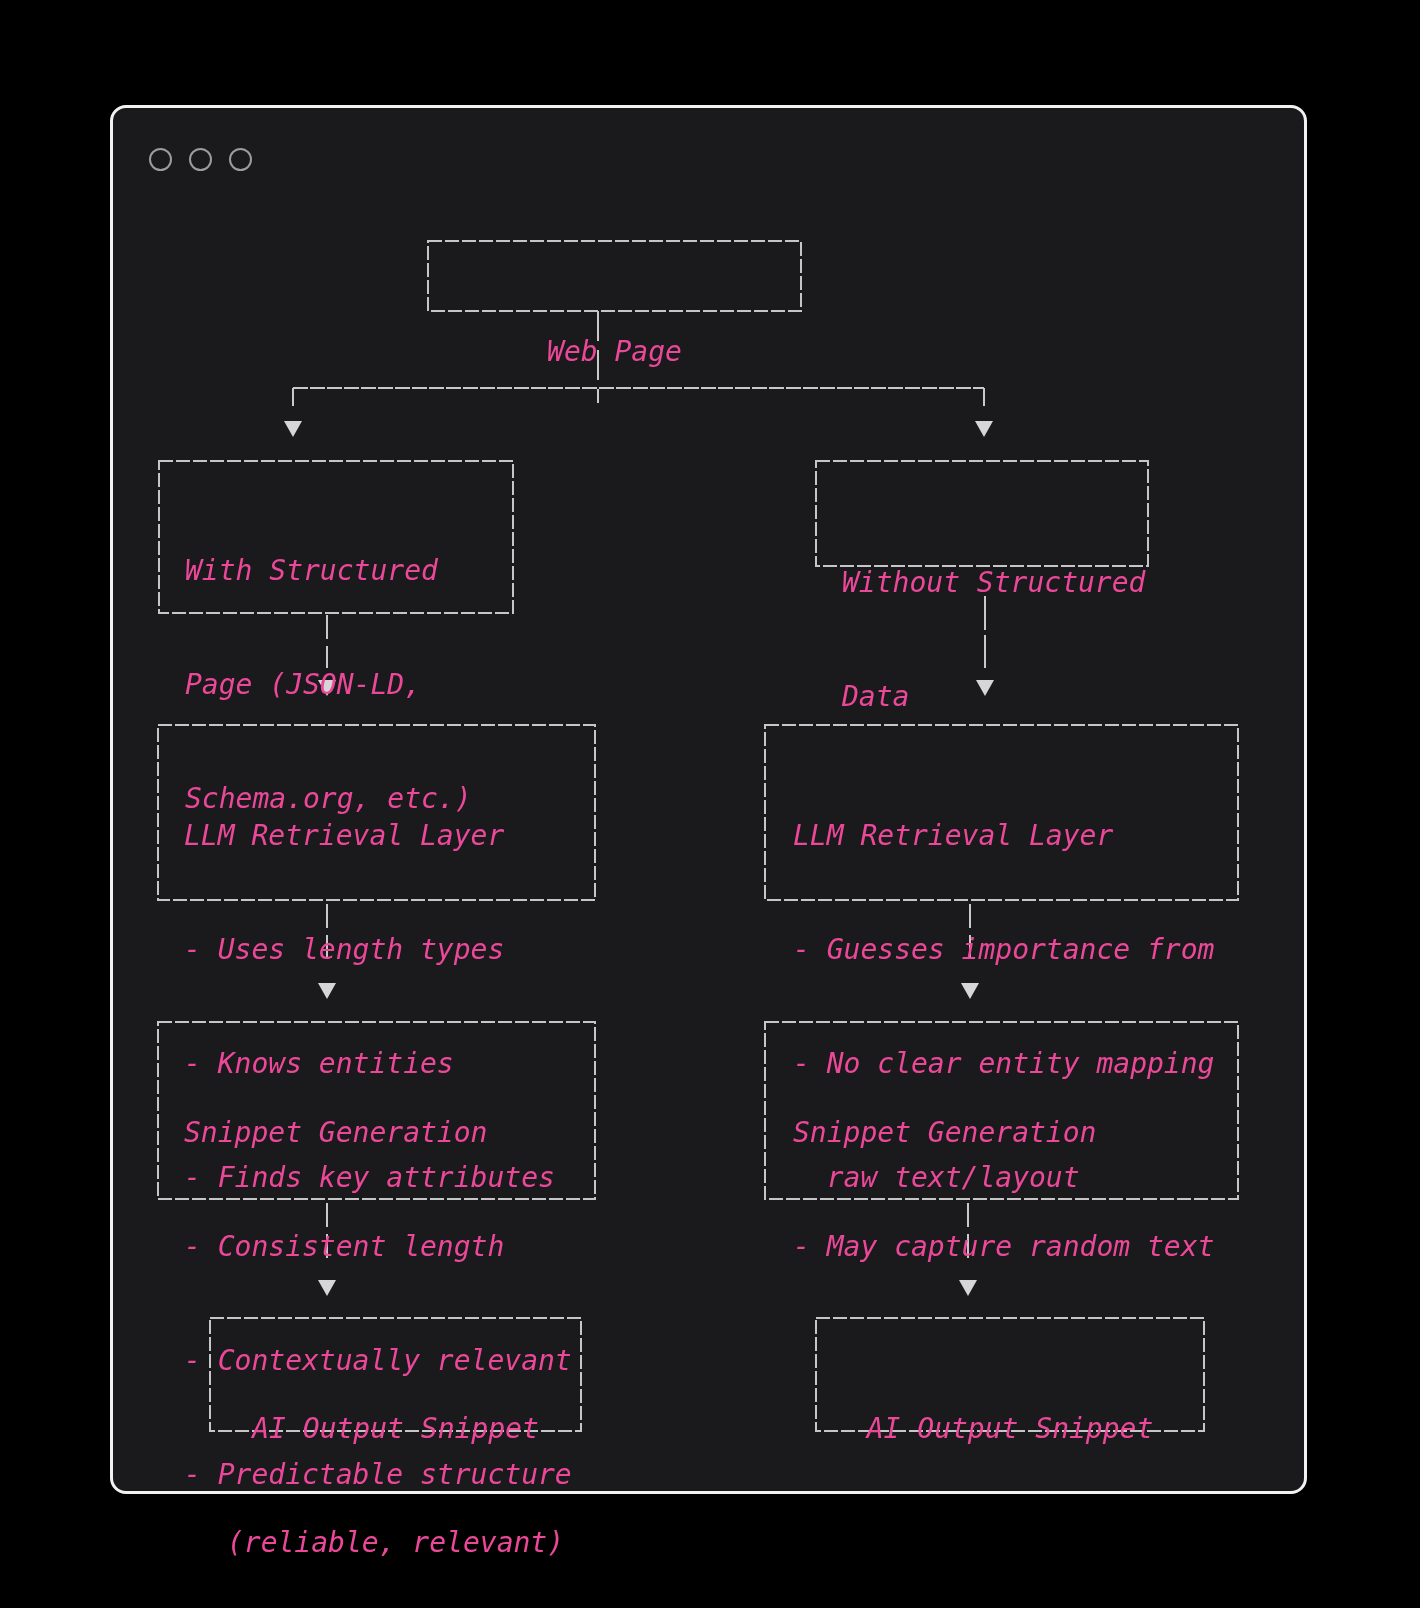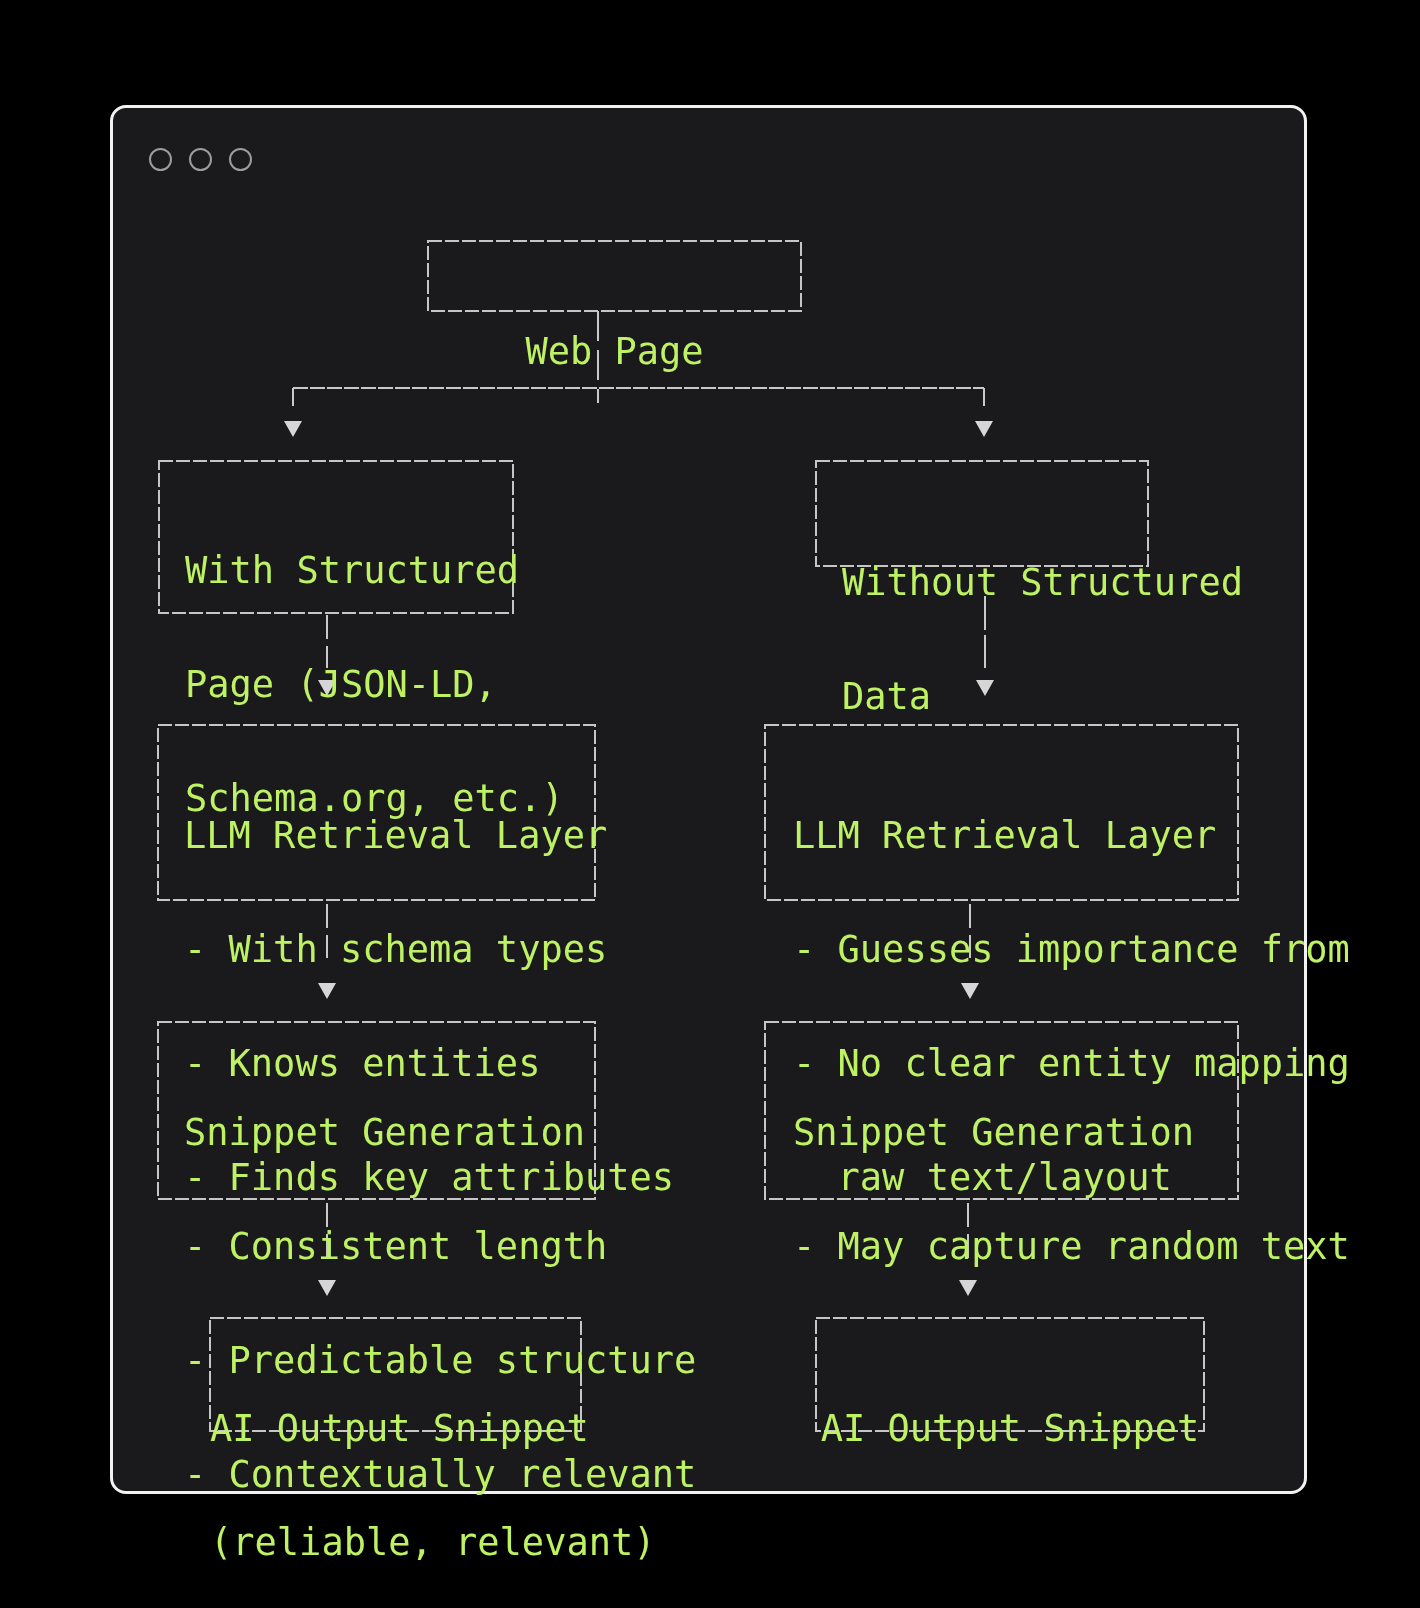--- a/index.html
+++ b/index.html
@@ -12,22 +12,22 @@
     background:#1a1a1c; border:3px solid #f2f2f2; border-radius:16px;
     box-sizing:border-box;
   }
   .controls { position:absolute; left:36px; top:40px; display:flex; gap:17px; }
   .ctrl {
     width:23px; height:23px; border:2.5px solid #9c9c9c; border-radius:50%;
     box-sizing:border-box; background:transparent;
   }
   .diagram-svg { position:absolute; left:0; top:0; width:1191px; height:1383px; }
   .node {
-    position:absolute; color:#bef264; font-size:37px; line-height:38px;
-    white-space:pre; letter-spacing:0;
+    position:absolute; color:#ec4899; font-size:28px; line-height:38px;
+    white-space:pre; letter-spacing:0;font-style:italic;
   }
   .node .line { display:block; height:38px; }
   .node.center { text-align:center; }
 </style>
 </head>
 <body>
 
 <div class="stage">
   <div class="window">
 
@@ -86,37 +86,37 @@
       <span class="line">Schema.org, etc.)</span>
     </div>
 
     <div class="node" style="left:729px; top:380px;">
       <span class="line">Without Structured</span>
       <span class="line">Data</span>
     </div>
 
     <div class="node" style="left:71px; top:633px;">
       <span class="line">LLM Retrieval Layer</span>
-      <span class="line">- With schema types</span>
+      <span class="line">- Uses length types</span>
       <span class="line">- Knows entities</span>
       <span class="line">- Finds key attributes</span>
     </div>
 
     <div class="node" style="left:680px; top:633px;">
       <span class="line">LLM Retrieval Layer</span>
       <span class="line">- Guesses importance from</span>
       <span class="line">- No clear entity mapping</span>
       <span class="line">  raw text/layout</span>
     </div>
 
     <div class="node" style="left:71px; top:930px;">
       <span class="line">Snippet Generation</span>
       <span class="line">- Consistent length</span>
+      <span class="line">- Contextually relevant</span>
       <span class="line">- Predictable structure</span>
-      <span class="line">- Contextually relevant</span>
     </div>
 
     <div class="node" style="left:680px; top:930px;">
       <span class="line">Snippet Generation</span>
       <span class="line">- May capture random text</span>
     </div>
 
     <div class="node center" style="left:97px; top:1226px; width:371px;">
       <span class="line">AI Output Snippet</span>
       <span class="line">(reliable, relevant)</span>

